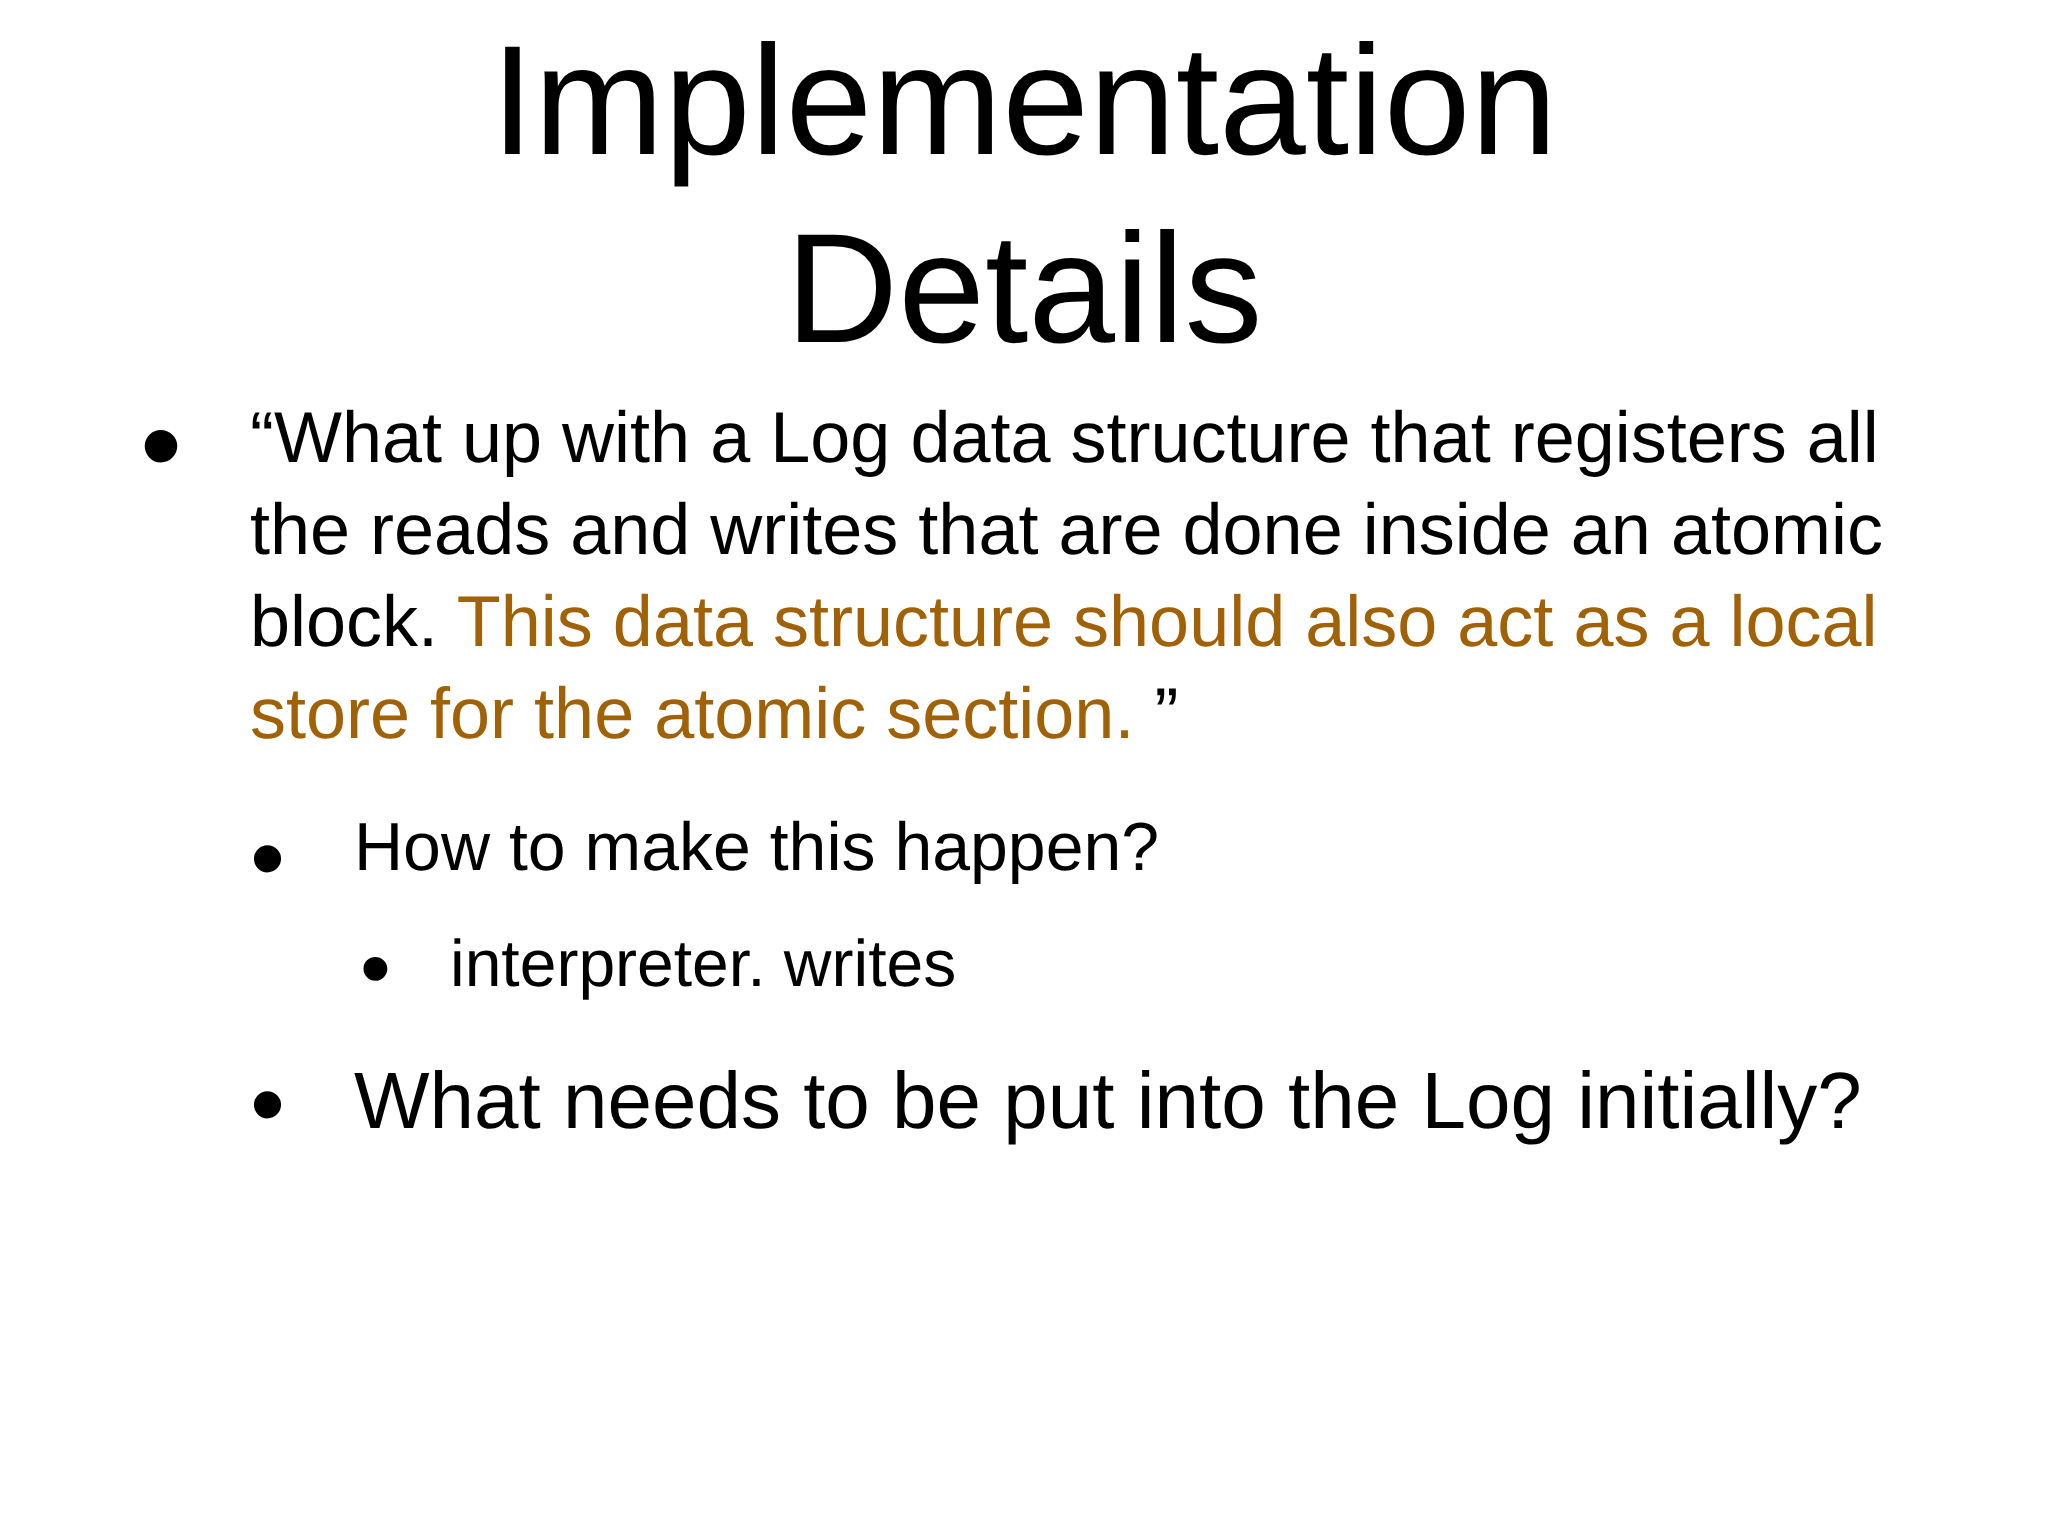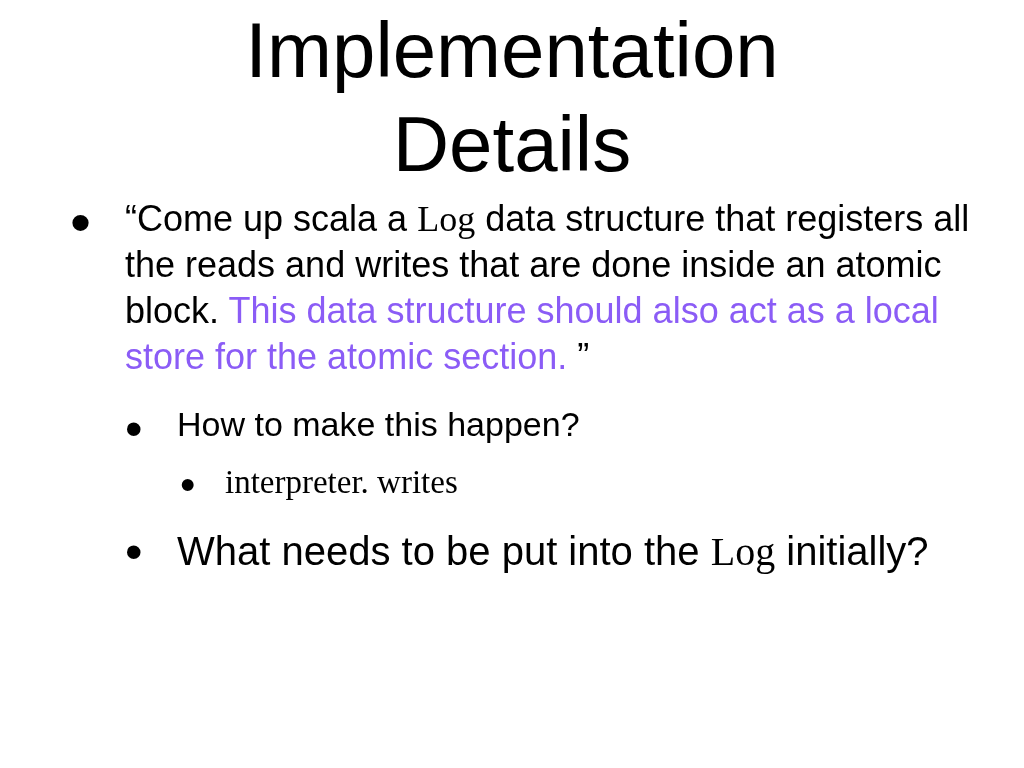--- a/index.html
+++ b/index.html
@@ -44,22 +44,22 @@
     top: -3px;
     font-size: 60px;
     line-height: 1;
   }
   .b1-text {
     margin-left: 55px;
     font-size: 36px;
     line-height: 1.28;
     letter-spacing: 0px;
   }
-  .red { color: #8b5cf6; }
-  .mono { font-family: Liberation Serif, serif; }
+  .red { color: #a16207; }
+  .mono { font-family: Liberation Sans, sans-serif; }
   .b2 {
     position: relative;
     margin-top: 22px;
     margin-left: 55px;
   }
   .b2-dot {
     position: absolute;
     left: 0px;
     top: 2px;
     font-size: 50px;
@@ -115,21 +115,21 @@
   <div class="title">
     <span>Implementation</span>
     <span class="l2">Details</span>
   </div>
 
   <div class="body">
 
     <div style="position:relative;">
       <span class="b1-dot">•</span>
       <div class="b1-text">
-        <span>“Come up scala a </span><span class="mono">Log</span><span> data structure that registers all the reads and writes that are done inside an atomic block. </span><span class="red">This data structure should also act as a local store for the atomic section.</span><span> ”</span>
+        <span>“What up with a </span><span class="mono">Log</span><span> data structure that registers all the reads and writes that are done inside an atomic block. </span><span class="red">This data structure should also act as a local store for the atomic section.</span><span> ”</span>
       </div>
     </div>
 
     <div class="b2">
       <span class="b2-dot">•</span>
       <div class="b2-text">How to make this happen?</div>
     </div>
 
     <div class="b3">
       <span class="b3-dot">•</span>

